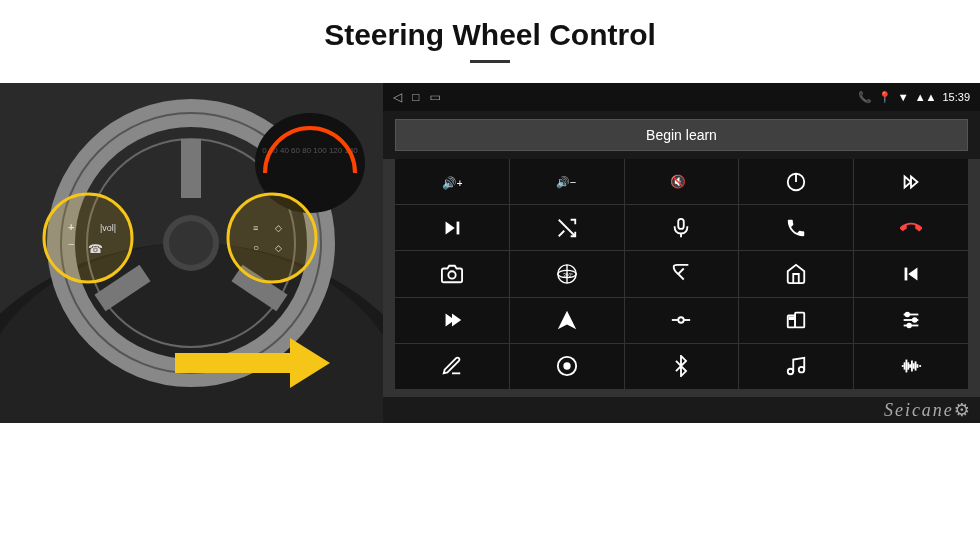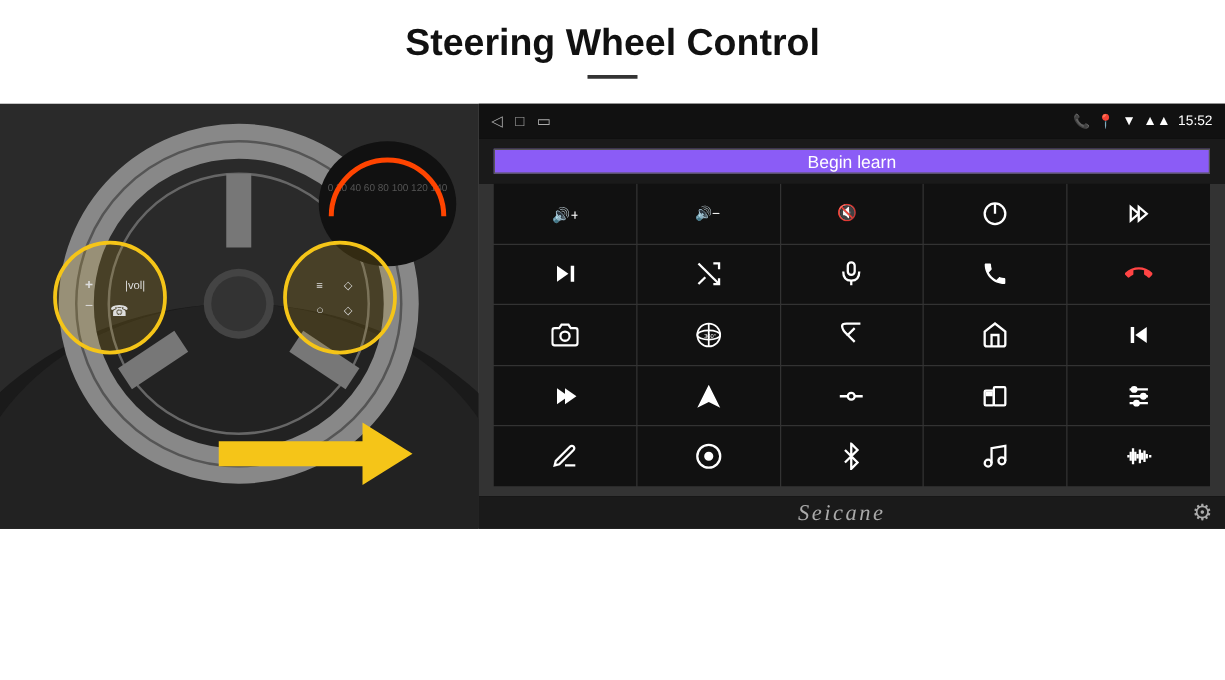--- a/index.html
+++ b/index.html
@@ -103,22 +103,22 @@
     }
 
     
     .begin-learn-row {
       padding: 8px 12px;
       background: #1a1a1a;
     }
 
     .begin-learn-btn {
       width: 100%;
-      height: 20px;
-      background: #8b5cf6;
+      height: 32px;
+      background: #404040;
       border: 1px solid #555;
       color: #fff;
       font-size: 14px;
       display: flex;
       align-items: center;
       justify-content: center;
       cursor: pointer;
     }
 
     
@@ -142,21 +142,21 @@
       font-size: 16px;
       border: none;
     }
 
     
     .bottom-logo {
       height: 26px;
       background: #1a1a1a;
       display: flex;
       align-items: center;
-      justify-content: space-between;
+      justify-content: flex-end;
       padding: 0 10px;
     }
 
     .seicane-logo {
       font-family: serif;
       font-style: italic;
       font-size: 18px;
       color: #aaa;
       letter-spacing: 2px;
     }
@@ -232,21 +232,21 @@
         <div class="status-left">
           <span class="nav-icon">◁</span>
           <span class="nav-icon">□</span>
           <span class="nav-icon">▭</span>
         </div>
         <div class="status-right">
           <span>📞</span>
           <span>📍</span>
           <span>▼</span>
           <span>▲▲</span>
-          <span>15:52</span>
+          <span>15:39</span>
         </div>
       </div>
 
       <div class="begin-learn-row">
         <button class="begin-learn-btn">Begin learn</button>
       </div>
 
       <div class="button-grid">
 
         <button class="grid-btn">

